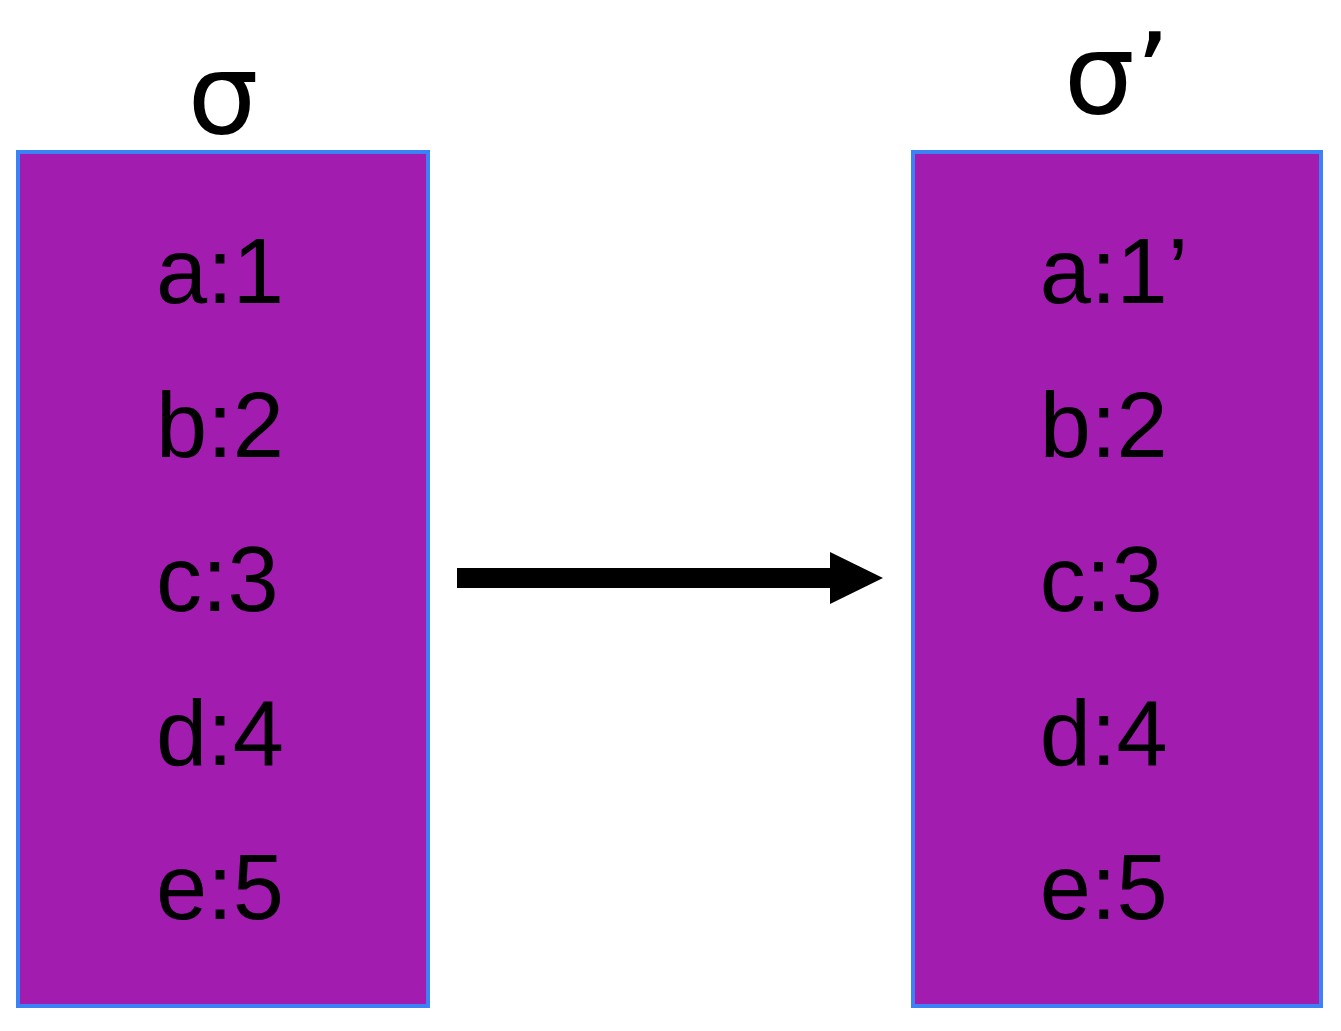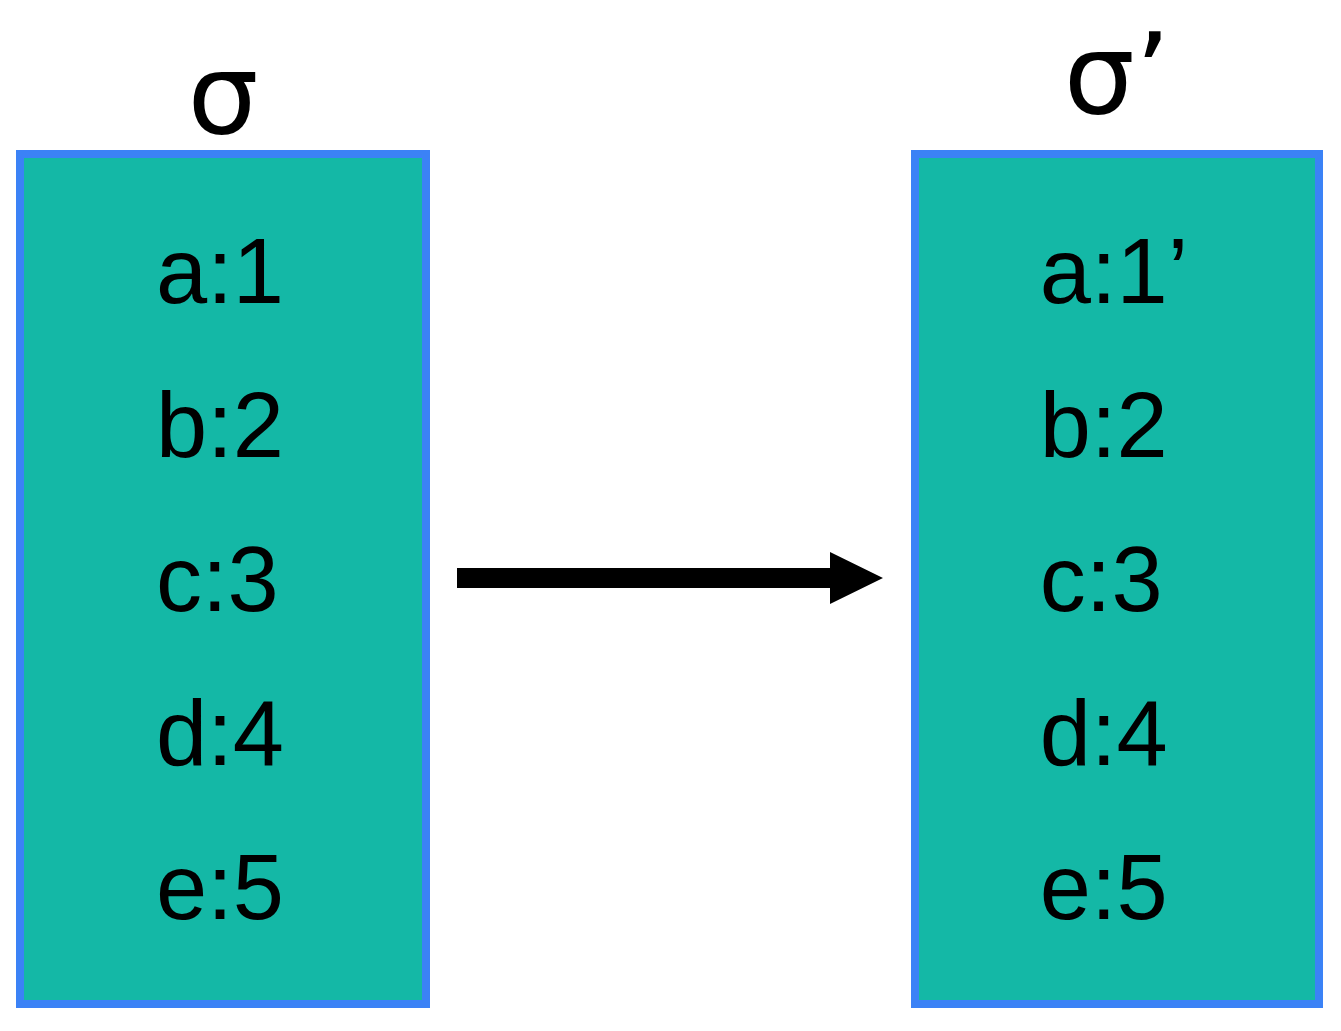--- a/index.html
+++ b/index.html
@@ -27,22 +27,22 @@
     color: #000000;
     text-align: center;
     white-space: nowrap;
     user-select: none;
   }
 
   
   .state-box {
     position: absolute;
     box-sizing: border-box;
-    border: 8px solid #3b82f6;
-    background: #14b8a6;
+    border: 4px solid #3b82f6;
+    background: #a21caf;
     display: flex;
     flex-direction: column;
     justify-content: center;
     align-items: center;
   }
   .entry-list {
     display: flex;
     flex-direction: column;
     justify-content: center;
     align-items: flex-start;

